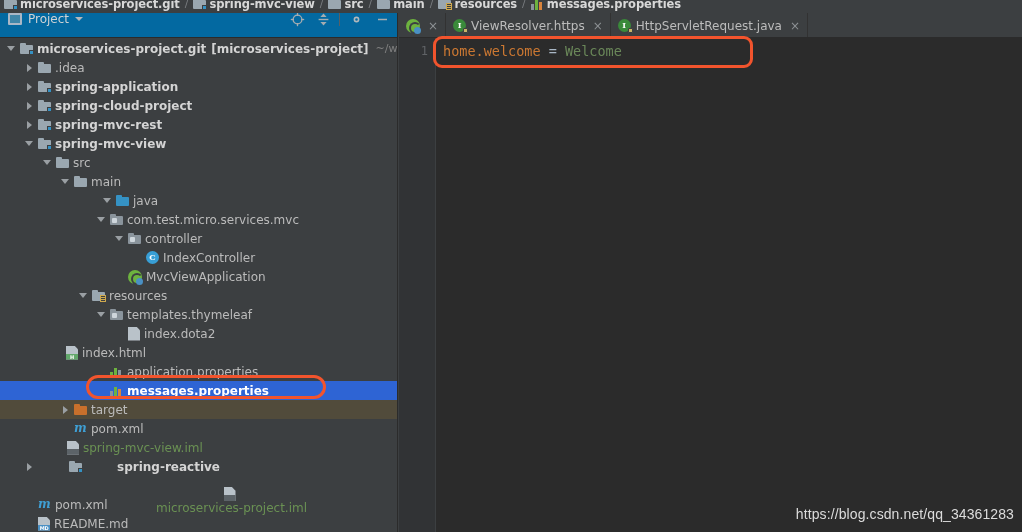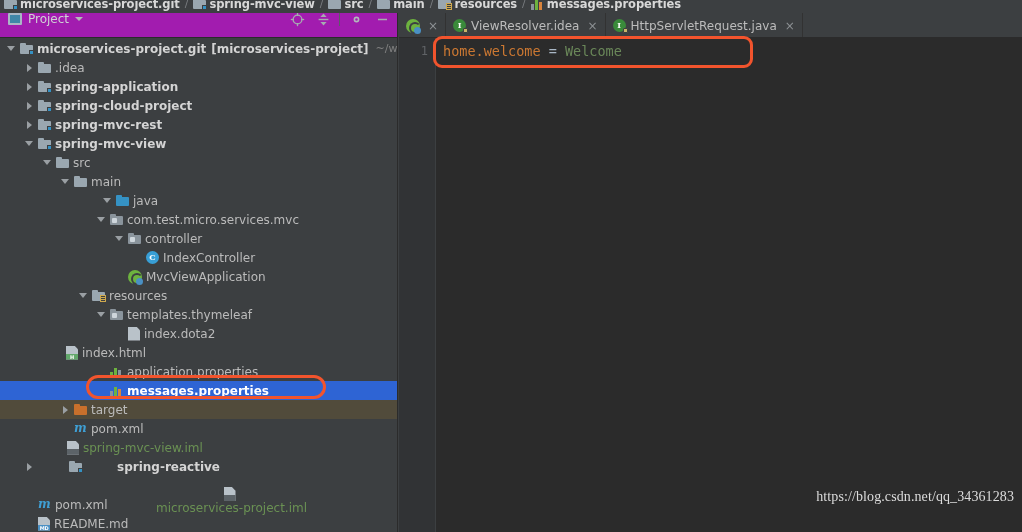--- a/index.html
+++ b/index.html
@@ -128,21 +128,21 @@
   }
 
   
   .tool-window {
     position: absolute; left: 0; top: 13px; width: 398px; height: 519px;
     background: #3c3f41;
     border-right: 1px solid #2b2b2b;
     overflow: hidden;
   }
   .tw-header {
-    height: 25px; background: #a21caf;
+    height: 25px; background: #0369a1;
     display: flex; align-items: center;
     border-bottom: 1px solid #2b2b2b;
     padding: 0 2px 12px 8px;
   }
   .tw-title-ico {
     width: 14px; height: 12px; border: 2px solid #a9b7c6; border-radius: 1px;
     background: #3f86a8; margin-right: 6px;
   }
   .tw-title { font-size: 12px; color: #cfd2d4; font-weight: normal; }
   .tw-caret {
@@ -246,23 +246,23 @@
   .tok-key { color: #cc7832; }
   .tok-eq  { color: #a9b7c6; }
   .tok-val { color: #6a8759; }
 
   .hl-code {
     position: absolute; border: 3px solid #f2542d; border-radius: 9px;
     pointer-events: none; z-index: 40;
   }
 
   .watermark {
-    position: absolute; right: 8px; bottom: 27px;
+    position: absolute; right: 8px; bottom: 10px;
     font-size: 14px; color: #dcdcdc; letter-spacing: 0.1px;
-    font-family: Liberation Serif, serif;
+    font-family: Liberation Sans, sans-serif;
   }
 </style>
 </head>
 <body>
 
 <div id="app">
 
   <div class="breadcrumb-strip" id="breadcrumb">
       <span class="crumb">
         <span class="ico ico-folder crumb-ico">
@@ -539,21 +539,21 @@
   </div>
 
   <div class="editor-area">
     <div class="tabs" id="tabs">
         <div class="tab">
           <span class="ico ico-spring"></span>
           <span class="x">×</span>
         </div>
         <div class="tab">
           <span class="ico ico-iface">I<span class="lock"></span></span>
-          <span>ViewResolver.idea</span>
+          <span>ViewResolver.https</span>
           <span class="x">×</span>
         </div>
         <div class="tab">
           <span class="ico ico-iface">I<span class="lock"></span></span>
           <span>HttpServletRequest.java</span>
           <span class="x">×</span>
         </div>
       </div>
     <div class="code-wrap">
       <div class="gutter">

